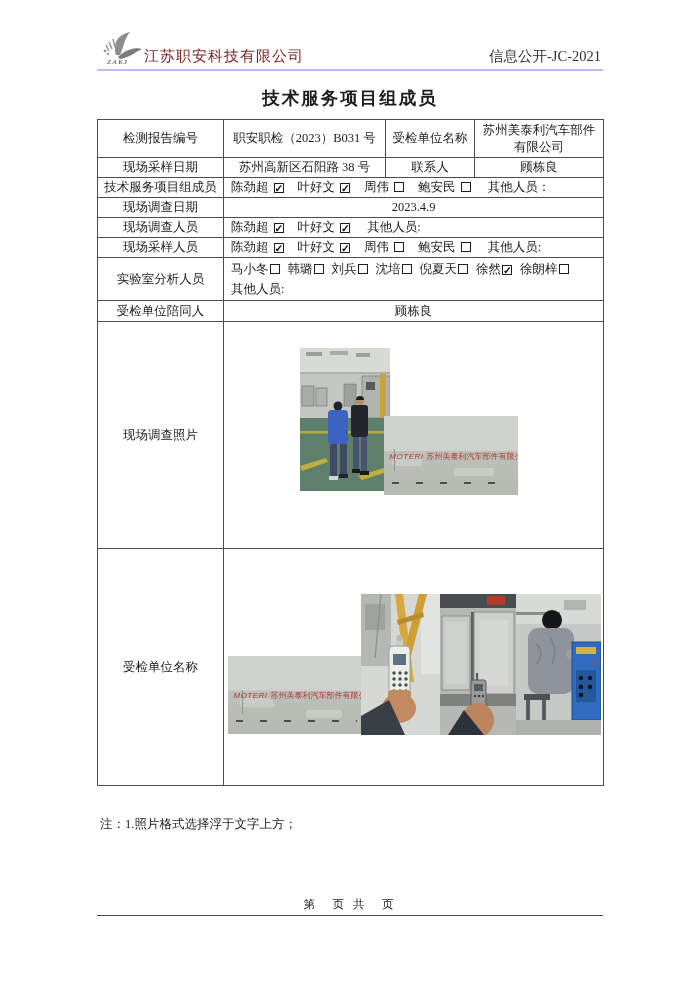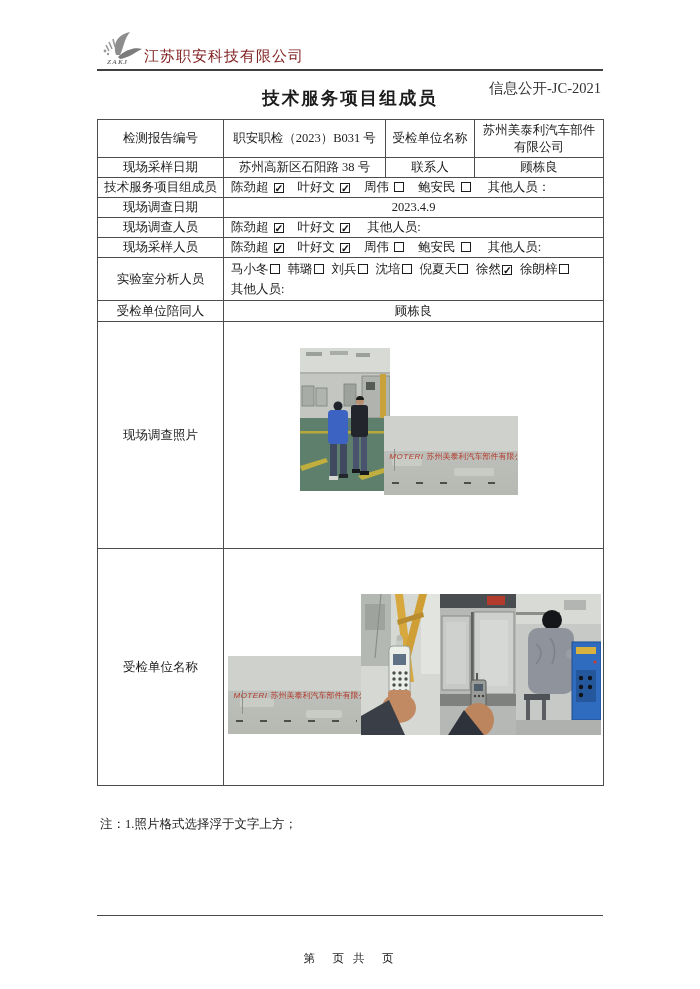--- a/index.html
+++ b/index.html
@@ -2,26 +2,26 @@
 <html><head>
 <meta charset="utf-8">
 <style>
   * { margin:0; padding:0; box-sizing:border-box; }
   html,body { width:700px; height:989px; background:#ffffff;
     font-family:"Liberation Serif","DejaVu Serif",serif; color:#1c1c1c; }
   #page { position:relative; width:700px; height:989px; background:#fff; overflow:hidden; }
 
   
   #hdr { position:absolute; left:97px; top:30px; width:506px; height:41px;
-         border-bottom:2px solid #404040; }
+         border-bottom:2px solid #c4b5fd; }
   #logo { position:absolute; left:3px; top:1px; width:44px; height:38px; }
   #logo .zakj { position:absolute; left:7px; top:27px; font-size:7px; font-style:italic;
          color:#6f6f6f; letter-spacing:1px; font-weight:bold; }
   #company { position:absolute; left:47px; top:17px; font-size:15px; color:#7f1d1d; letter-spacing:1px; }
-  #doccode { position:absolute; right:2px; top:17px; font-size:14.5px; color:#333;margin-top:32px; }
+  #doccode { position:absolute; right:2px; top:17px; font-size:14.5px; color:#333; }
 
   
   #title { position:absolute; left:97px; top:86px; width:506px; text-align:center;
            font-size:17.5px; font-weight:bold; letter-spacing:2px; }
 
   
   table { position:absolute; left:97px; top:119px; width:506px; border-collapse:collapse;
           table-layout:fixed; }
   td { border:1px solid #4d4d4d; font-size:12.5px; text-align:center;
        vertical-align:middle; padding:1px 4px; line-height:1.35; }
@@ -52,21 +52,21 @@
         color:#b43b2e; font-size:8px; }
   .wall .sign .lg { font-style:italic; font-weight:normal; font-family:"Liberation Sans",sans-serif;
         letter-spacing:0.5px; margin-right:3px; }
   .wall .marks { position:absolute; left:6%; width:88%; height:2px;
         background:repeating-linear-gradient(90deg,#4a4f4a 0 7px, transparent 7px 24px); }
   .wall .crack { position:absolute; width:1px; background:#8f928c; }
 
   
   #note { position:absolute; left:100px; top:816px; font-size:12.5px; }
   #ftline { position:absolute; left:97px; top:915px; width:506px; border-top:1.5px solid #4a4a4a; }
-  #fttext { position:absolute; left:97px; top:951px; width:506px; text-align:center;
+  #fttext { position:absolute; left:97px; top:897px; width:506px; text-align:center;
             font-size:11.5px; letter-spacing:3px; }
 </style>
 </head>
 <body>
 
 <div id="page">
 
   <div id="hdr">
     <div id="logo">
       <svg width="44" height="38" viewBox="0 0 44 38">

